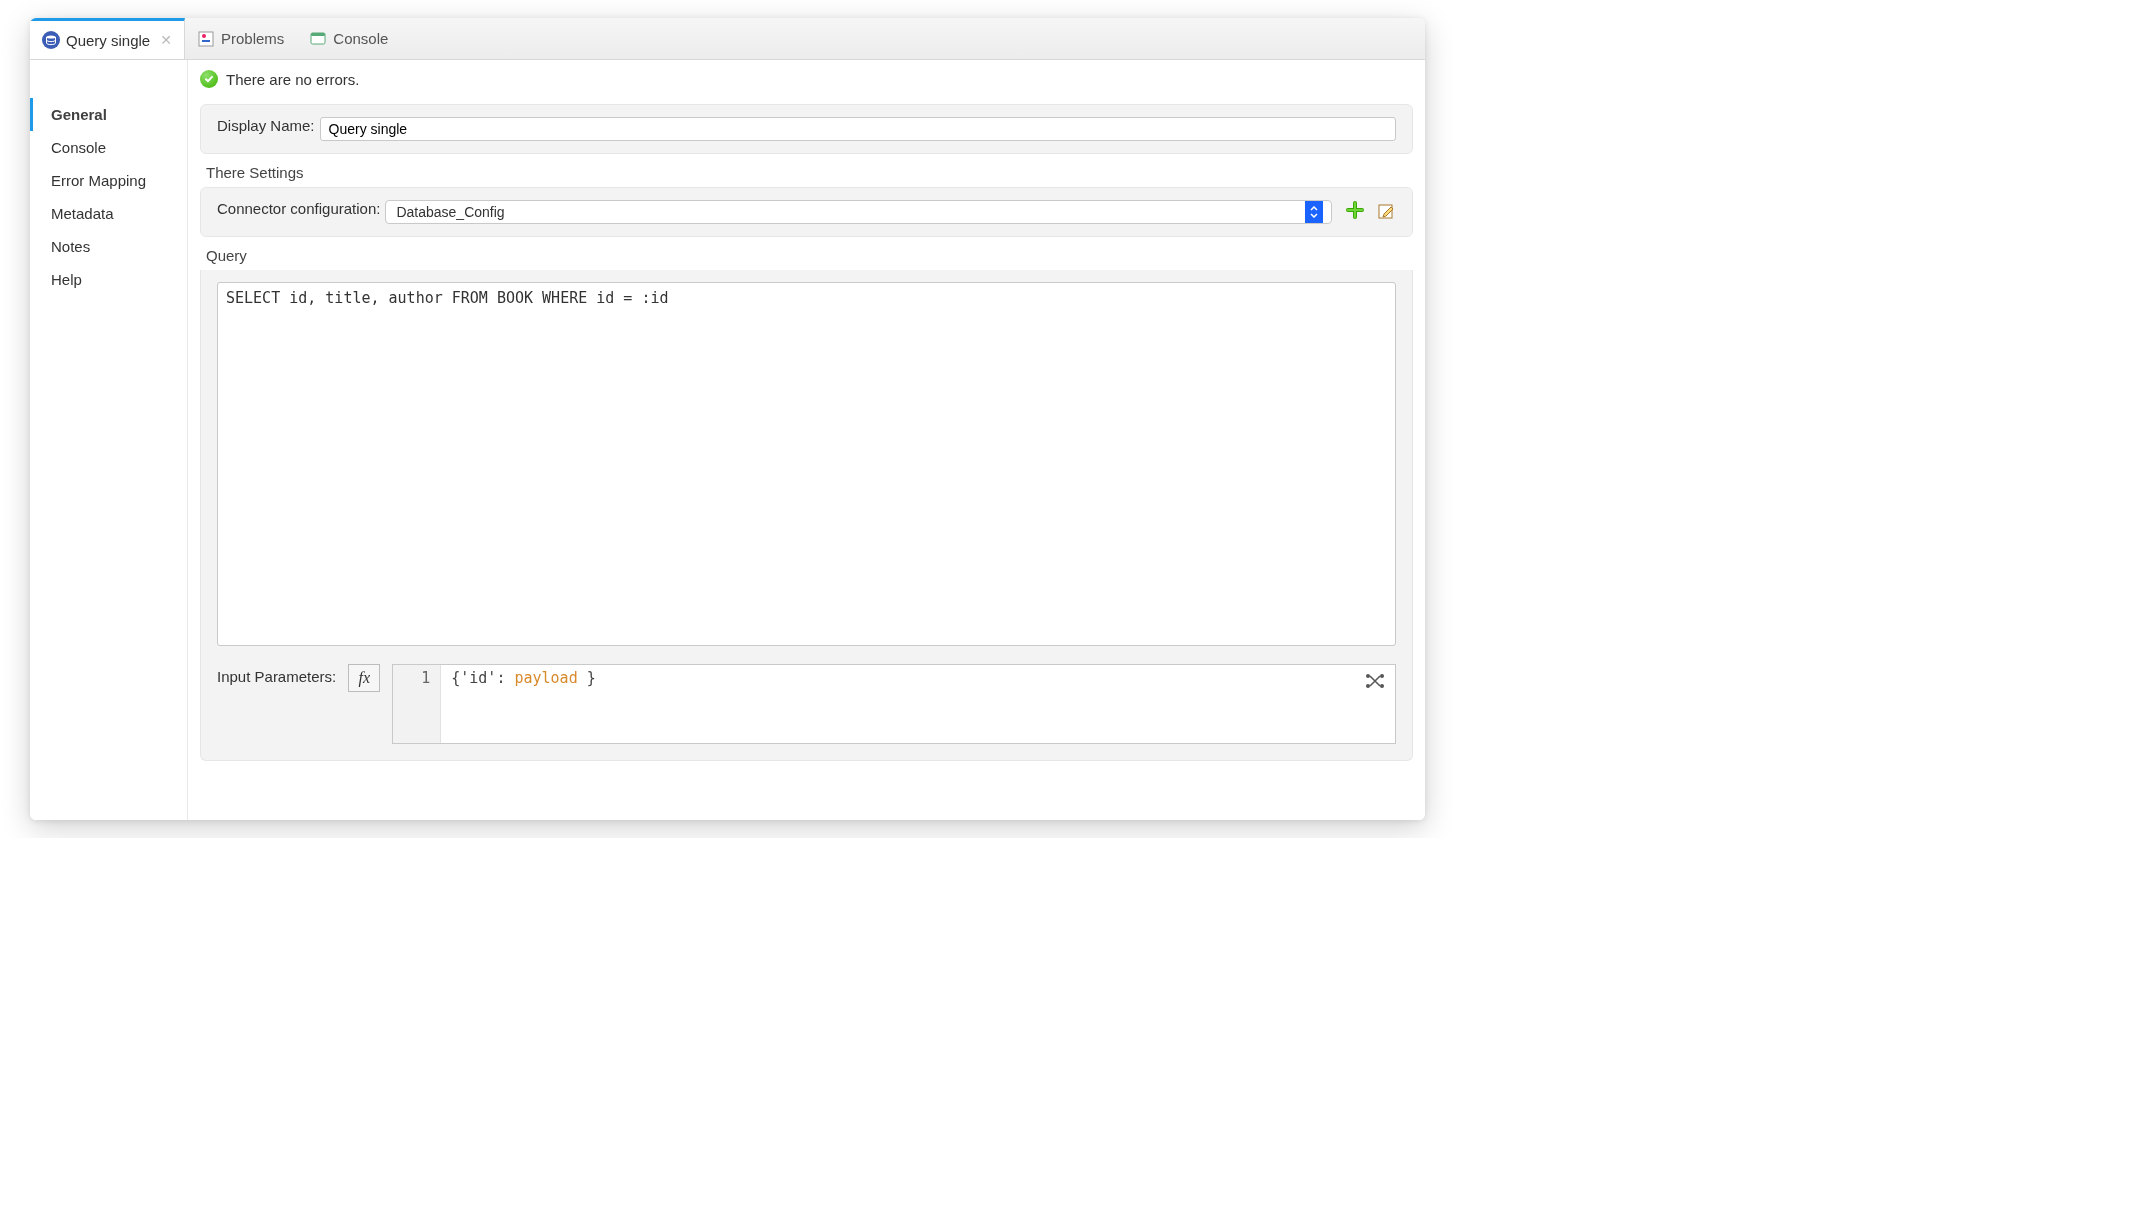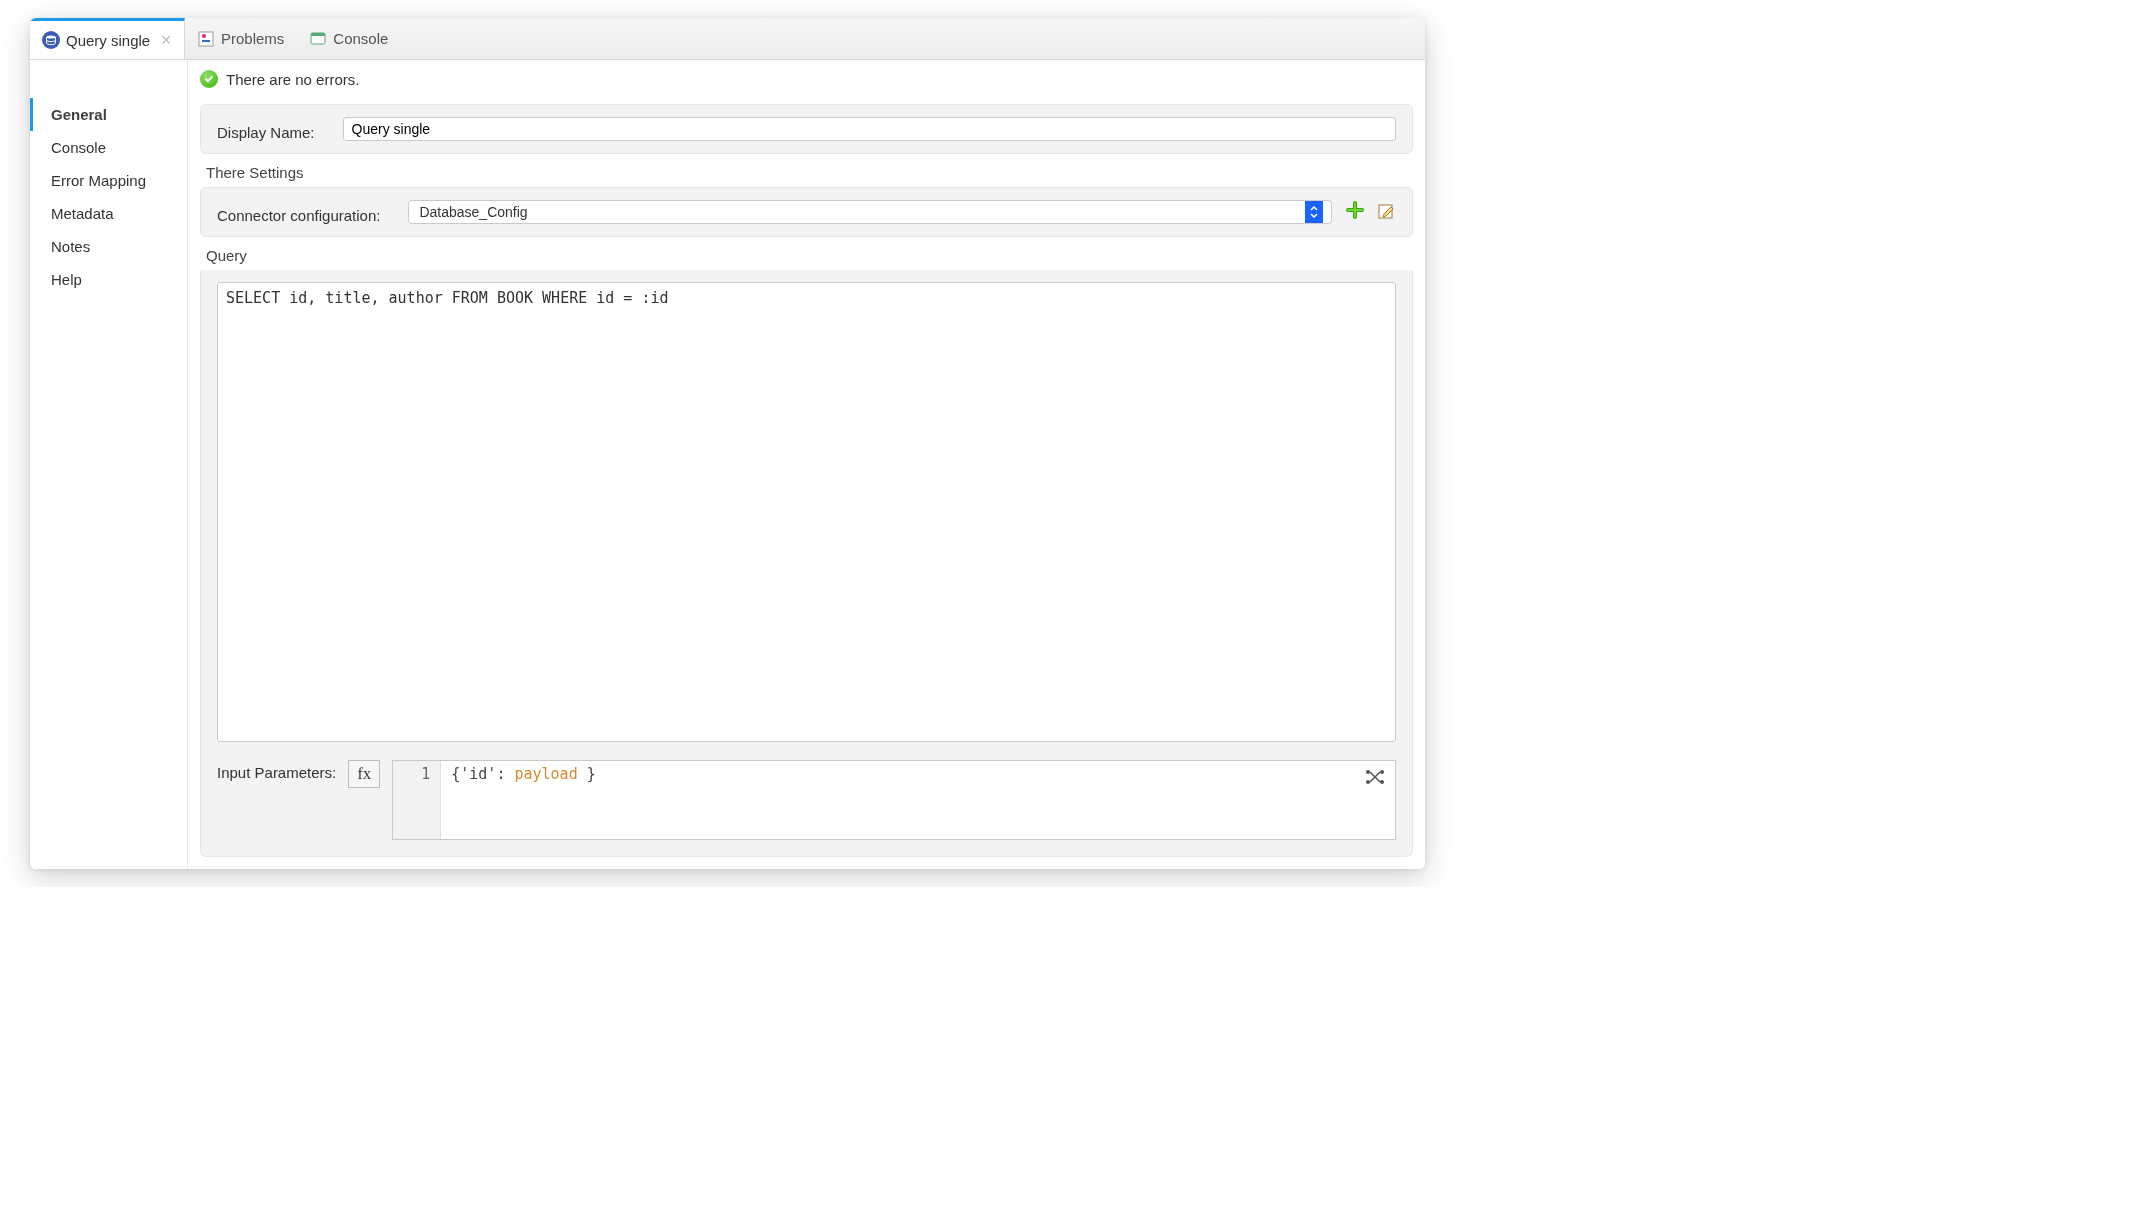--- a/index.html
+++ b/index.html
@@ -100,21 +100,21 @@
   .section {
     background:#f3f3f3;
     border:1px solid #e6e6e6;
     border-radius:6px;
     margin:6px 12px 10px 12px;
     padding:12px 16px;
   }
   .section-title{
     font-size:15px;color:#444;margin:8px 0 6px 18px;
   }
-  .row{display:flex;align-items:flex-end;gap:28px;}
+  .row{display:flex;align-items:flex-start;gap:5px;}
   .label{white-space:nowrap;color:#333;}
   .text-input{
     flex:1;
     border:1px solid #c9c9c9;
     border-radius:3px;
     background:#fff;
     height:24px;
     padding:2px 8px;
     font-size:14px;
   }
@@ -131,36 +131,36 @@
     background:#1a63ff;
     display:flex;align-items:center;justify-content:center;
     color:#fff;font-size:10px;
   }
   .plus-icon{color:#3aa700;font-size:20px;font-weight:bold;}
   .edit-icon svg{width:18px;height:18px;}
   .sql-area{
     background:#fff;
     border:1px solid #c9c9c9;
     border-radius:3px;
-    height:460px;
+    height:364px;
     padding:6px 8px;
     font-family: Menlo, Consolas, monospace;
     font-size:15px;
     white-space:pre;
     margin-top:2px;
   }
   .params-row{
     display:flex;align-items:flex-start;gap:12px;
     margin-top:18px;
   }
   .fx-btn{
     width:32px;height:28px;
     border:1px solid #bcbcbc;background:#f6f6f6;
     display:flex;align-items:center;justify-content:center;
-    font-family: "Times New Roman", serif;
+    font-style:italic;font-family: "Times New Roman", serif;
     font-size:16px;
     cursor:pointer;
   }
   .code-box{
     flex:1;display:flex;
     border:1px solid #c9c9c9;background:#fff;height:80px;
     font-family: Menlo, Consolas, monospace;font-size:15px;
     position:relative;
   }
   .gutter{

